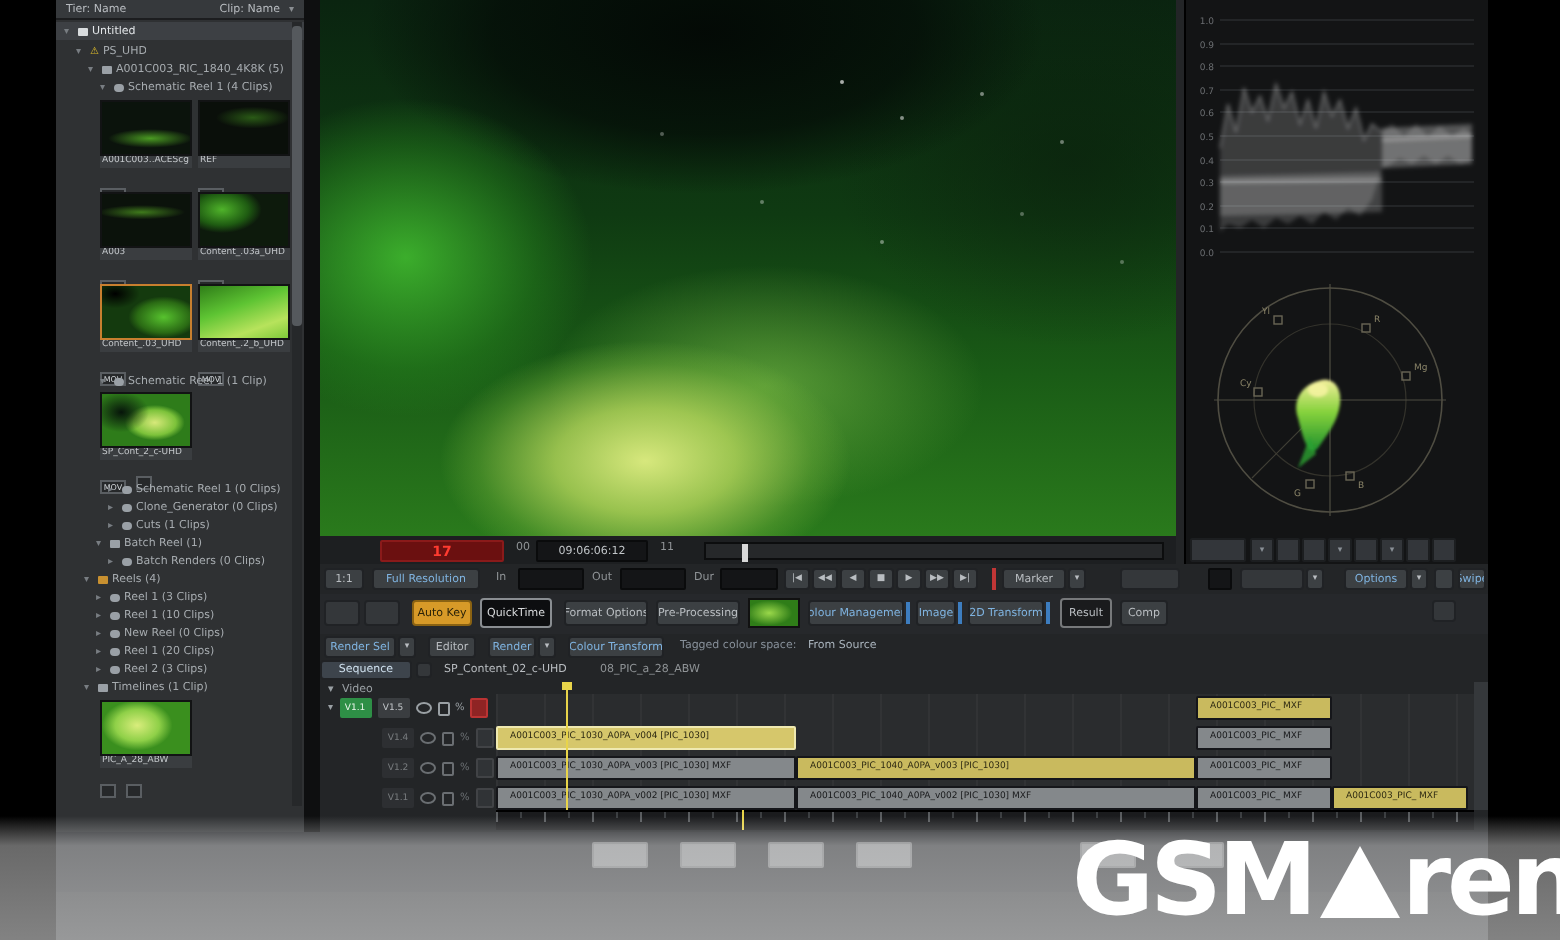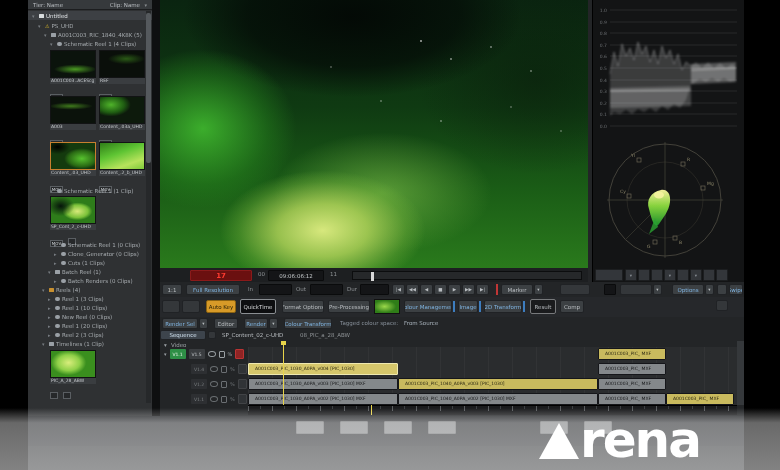--- a/index.html
+++ b/index.html
@@ -468,17 +468,18 @@
     <div class="ministub" style="left:356px;top:5px;width:26px;"></div>
     <div class="ministub" style="left:400px;top:5px;width:26px;"></div>
     <div class="ministub" style="left:512px;top:5px;width:26px;"></div>
     <div class="ministub" style="left:556px;top:5px;width:26px;"></div>
   </div>
   <div class="r" style="left:28px;top:446px;width:716px;height:24px;background:#2c2e30;"></div>
 
   <div class="r" style="left:0;top:408px;width:780px;height:62px;
        background:linear-gradient(180deg,rgba(250,250,250,0) 0%,rgba(250,250,250,0.42) 24%,rgba(250,250,250,0.52) 100%);"></div>
   <div class="logo">
+    <span>GSM</span>
     <span class="logo-tri"></span>
     <span>rena</span>
   </div>
 
 </div>
 
 </body></html>

